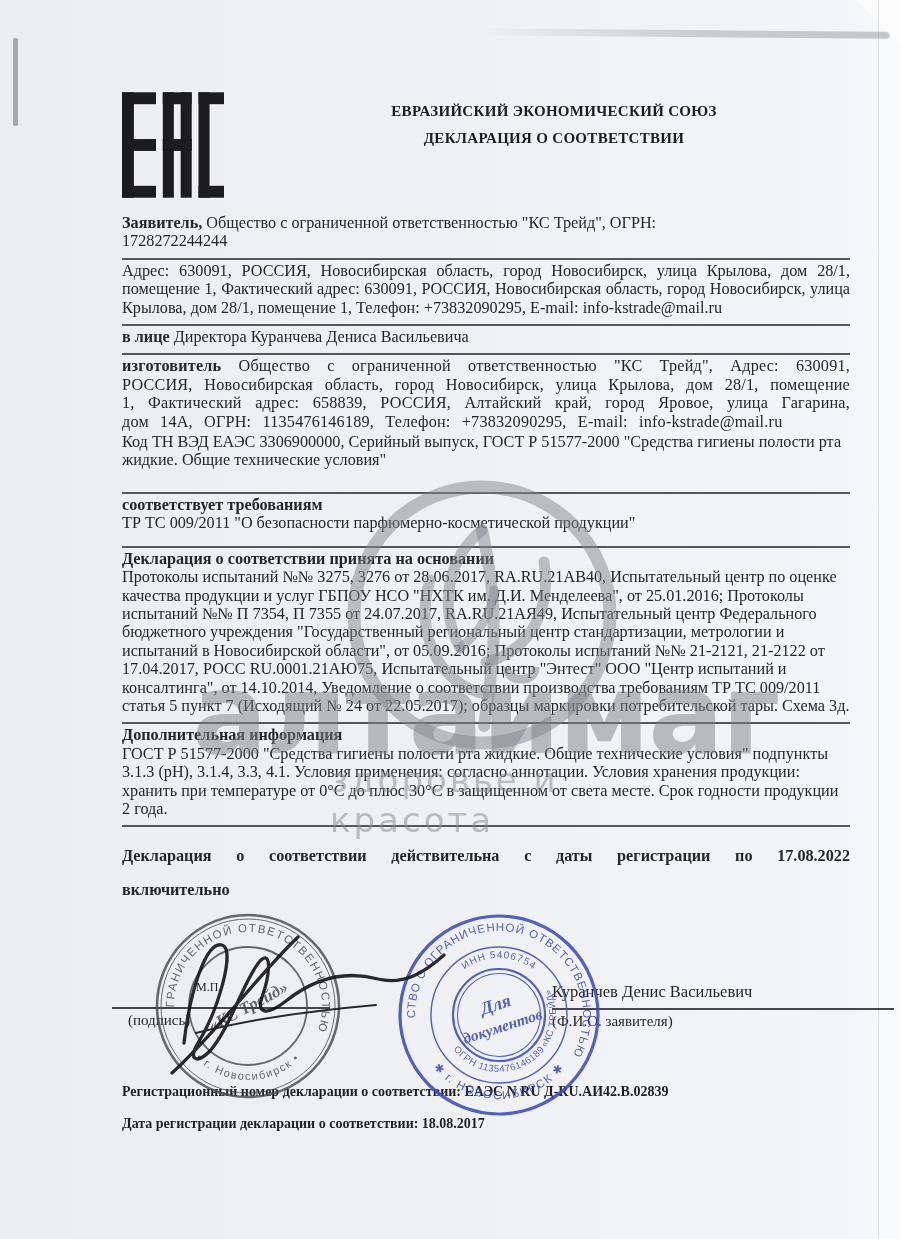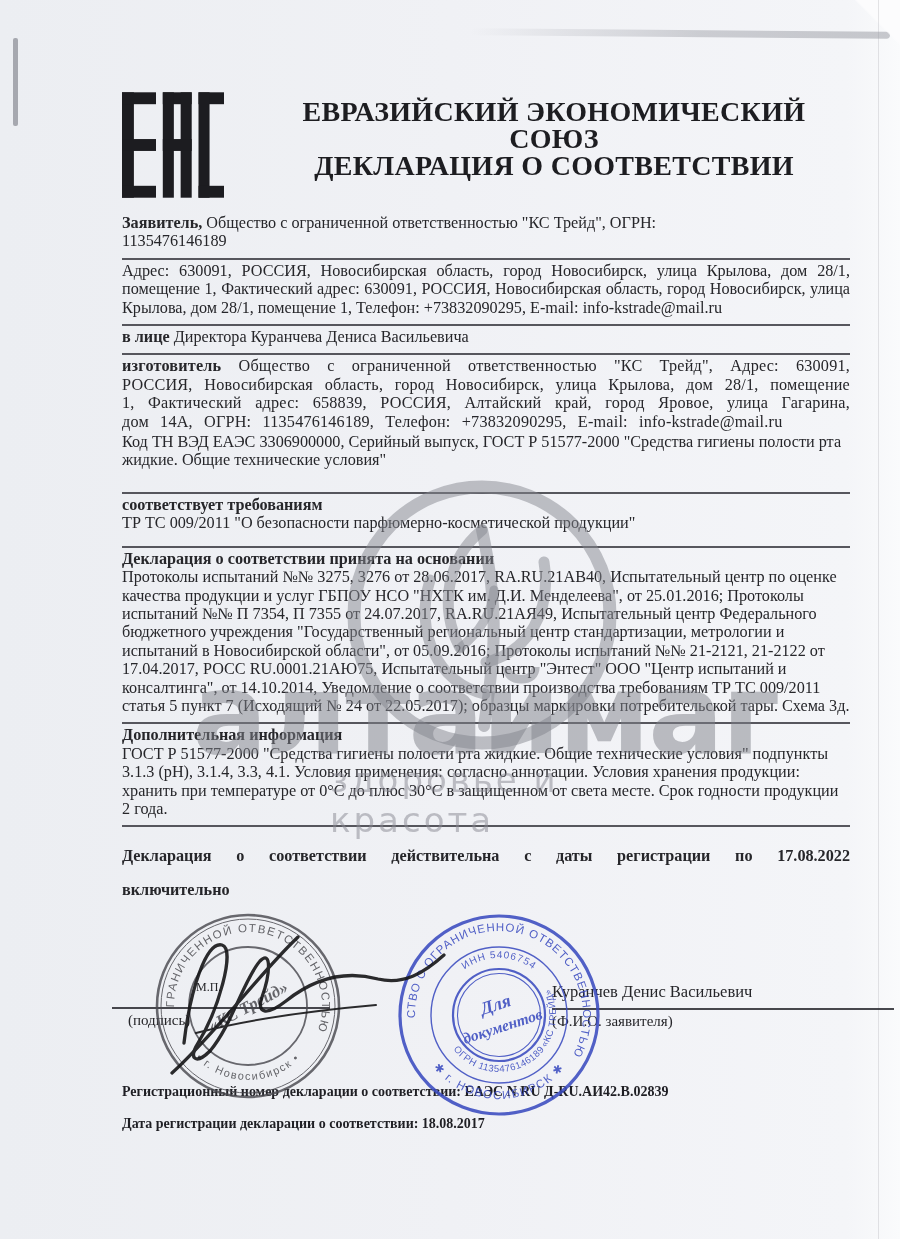--- a/index.html
+++ b/index.html
@@ -9,21 +9,21 @@
   
   .ltick{position:absolute;left:13px;top:38px;width:5px;height:88px;background:rgba(110,112,120,.55);border-radius:2px;}
   .streak{position:absolute;top:30px;left:470px;width:420px;height:7px;border-radius:4px;
     background:linear-gradient(90deg,rgba(150,152,160,0),rgba(148,150,158,.42) 55%,rgba(148,150,158,.5));transform:rotate(.5deg);}
   .corner{position:absolute;right:0;top:0;width:46px;height:46px;background:linear-gradient(225deg,#fcfcfd 47%,rgba(0,0,0,0) 50%);}
   .edge{position:absolute;right:21px;top:0;width:1px;height:100%;background:rgba(150,152,160,.25);}
 
   .doc{position:absolute;left:122px;top:84px;width:728px;z-index:2;font-size:16.2px;line-height:18.4px;}
   .hdr{display:flex;gap:34px;margin-bottom:6px;}
   .eac{width:102px;height:122px;flex:0 0 102px;}
-  .title{flex:1;text-align:center;font-weight:bold;font-size:28px;line-height:27px;padding-top:14px;letter-spacing:.3px;color:#1d1d21;}
+  .title{flex:1;text-align:center;font-weight:bold;font-size:15px;line-height:27px;padding-top:14px;letter-spacing:.3px;color:#1d1d21;}
   .sec{border-bottom:2px solid rgba(48,48,55,.8);padding:2px 0 7px;}
   .sec p{margin:0;}
   .b{font-weight:bold;}
   .just{text-align:justify;}
   .ws{word-spacing:7px;letter-spacing:.2px;}
   .codep{margin-top:2px !important;margin-bottom:15px !important;}
   .gap6{margin-bottom:6px !important;}
   .v1{font-weight:bold;text-align:justify;text-align-last:justify;padding-top:3px;}
   .v2{font-weight:bold;}
 
@@ -77,21 +77,21 @@
       </svg>
       <div class="title">
         <div>ЕВРАЗИЙСКИЙ ЭКОНОМИЧЕСКИЙ СОЮЗ</div>
         <div>ДЕКЛАРАЦИЯ О СООТВЕТСТВИИ</div>
       </div>
     </div>
 
     <div class="sec">
       <p><span class="b">Заявитель,</span>
          <span>Общество с ограниченной ответственностью "КС Трейд", ОГРН:</span></p>
-      <p>1135476146189</p>
+      <p>1728272244244</p>
     </div>
 
     <div class="sec">
       <p class="just">Адрес: 630091, РОССИЯ, Новосибирская область, город Новосибирск, улица Крылова, дом 28/1, помещение 1, Фактический адрес: 630091, РОССИЯ, Новосибирская область, город Новосибирск, улица Крылова, дом 28/1, помещение 1, Телефон: +73832090295, E-mail: info-kstrade@mail.ru</p>
     </div>
 
     <div class="sec">
       <p><span class="b">в лице</span>
          <span>Директора Куранчева Дениса Васильевича</span></p>
     </div>

